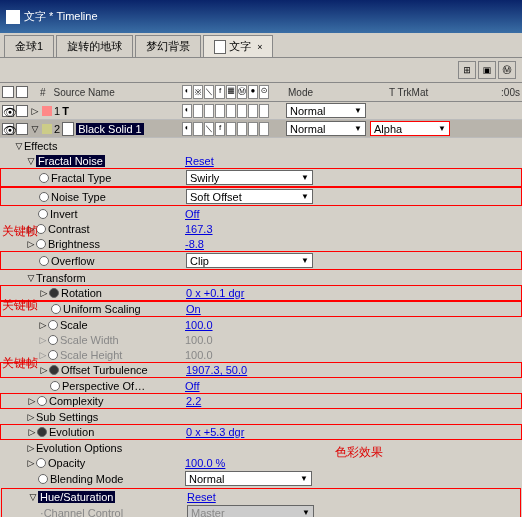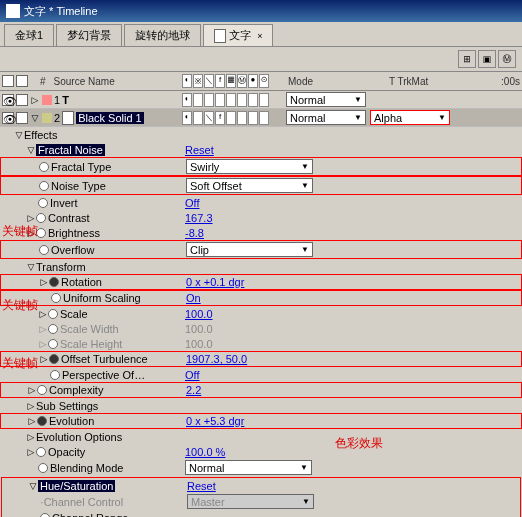--- a/index.html
+++ b/index.html
@@ -1,17 +1,17 @@
 <!DOCTYPE html>
 <html><head>
 <meta charset="utf-8">
 <style>
 * { margin: 0; padding: 0; box-sizing: border-box; font-family: Arial, sans-serif; font-size: 11px; }
 body { background: #d4d0c8; width: 522px; height: 517px; overflow: hidden; }
-.titlebar { background: linear-gradient(#0a246a, #3a6ea5); color: #fff; padding: 3px 6px; display: flex; align-items: center; gap: 4px; height: 22px; }
+.titlebar { background: linear-gradient(#0a246a, #3a6ea5); color: #fff; padding: 3px 6px; display: flex; align-items: center; gap: 4px; height: 33px; }
 .titlebar-icon { width: 14px; height: 14px; background: #fff; display: inline-block; }
 .tabs { background: #d4d0c8; padding: 2px 4px 0; display: flex; border-bottom: 1px solid #888; }
 .tab { padding: 3px 10px; border: 1px solid #888; border-bottom: none; margin-right: 2px; background: #d4d0c8; cursor: pointer; display: flex; align-items: center; gap: 3px; }
 .tab.active { background: #e8e4dc; }
 .tab-close { font-size: 9px; margin-left: 3px; }
 .timecode-row { padding: 3px 6px; background: #d4d0c8; border-bottom: 1px solid #888; display: flex; align-items: center; }
 .timecode { color: #555; }
 .tool-btn { width: 18px; height: 18px; border: 1px solid #888; background: #d4d0c8; display: flex; align-items: center; justify-content: center; cursor: pointer; font-size: 9px; }
 .header-row { background: #d4d0c8; display: flex; align-items: center; padding: 2px; border-bottom: 1px solid #888; }
 .header-row .col1 { width: 180px; display: flex; align-items: center; gap: 2px; }
@@ -48,24 +48,24 @@
 <div class="titlebar">
   <span class="titlebar-icon"></span>
   <span>文字 * Timeline</span>
 </div>
 
 <div class="tabs">
   <div class="tab">
         <span>金球1</span>
       </div>
   <div class="tab">
+        <span>旋转的地球</span>
+      </div>
+  <div class="tab">
         <span>梦幻背景</span>
-      </div>
-  <div class="tab">
-        <span>旋转的地球</span>
       </div>
   <div class="tab active">
         <span class="page-icon"></span>
         <span>文字</span>
         <span class="tab-close">×</span>
       </div>
 </div>
 
 <div class="timecode-row">
   <div style="margin-left:auto;display:flex;gap:2px">
@@ -455,14 +455,14 @@
           <span class="stopwatch"></span>
           <span>Channel Range</span>
         </div>
       </div>
 
 </div>
 
 <span class="red-label" style="top:223px;left:2px">关键帧</span>
 <span class="red-label" style="top:297px;left:2px">关键帧</span>
 <span class="red-label" style="top:355px;left:2px">关键帧</span>
-<span class="red-label" style="top:435px;left:335px">色彩效果</span>
+<span class="red-label" style="top:444px;left:335px">色彩效果</span>
 </div>
 
 </body></html>

